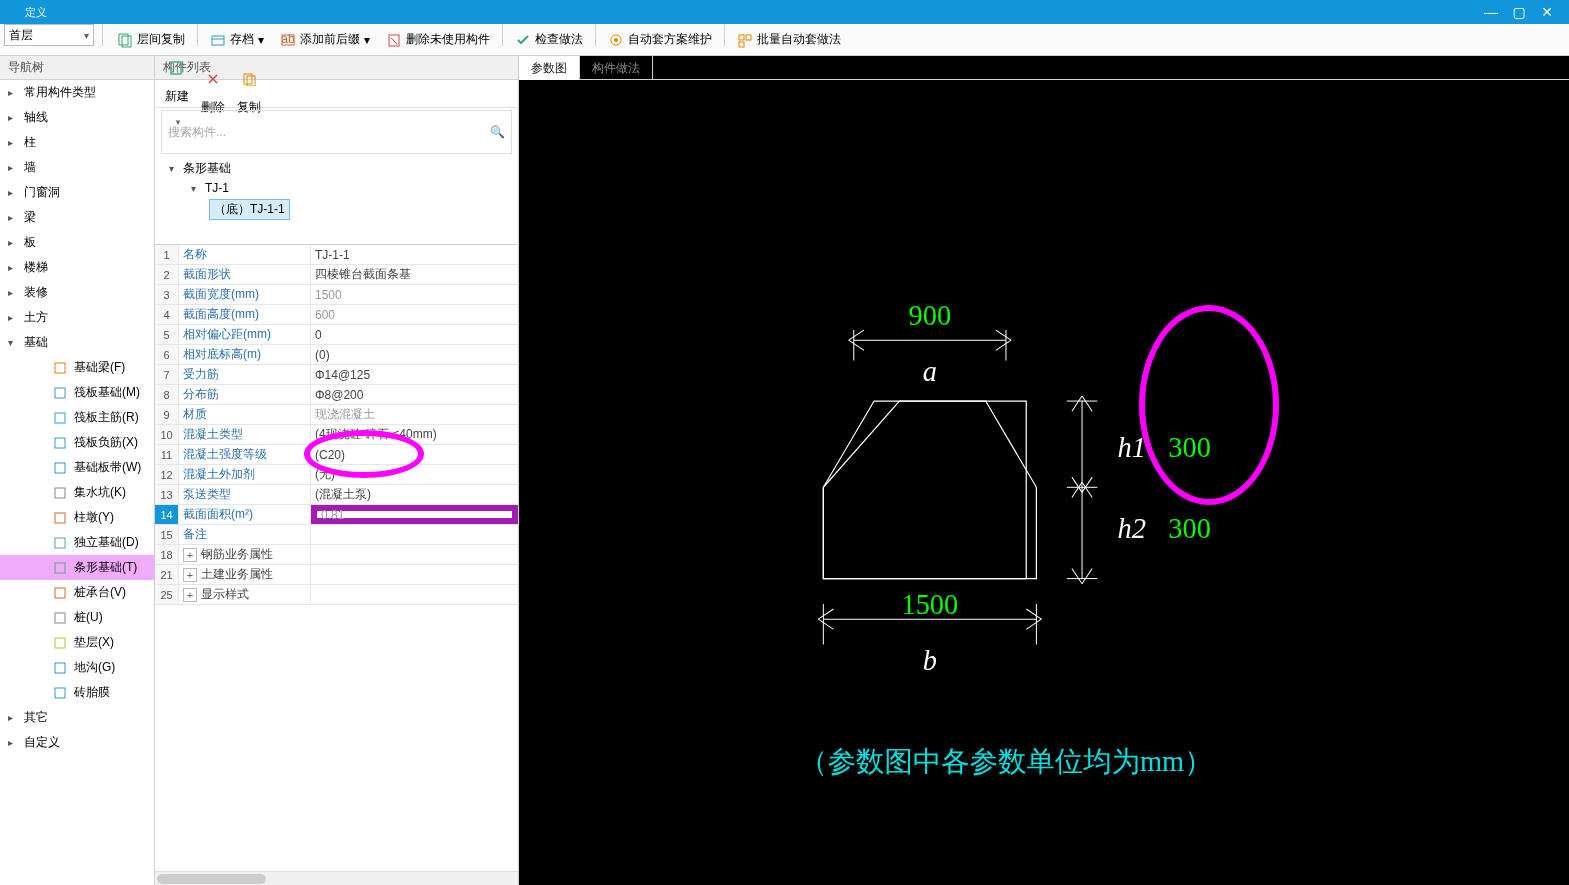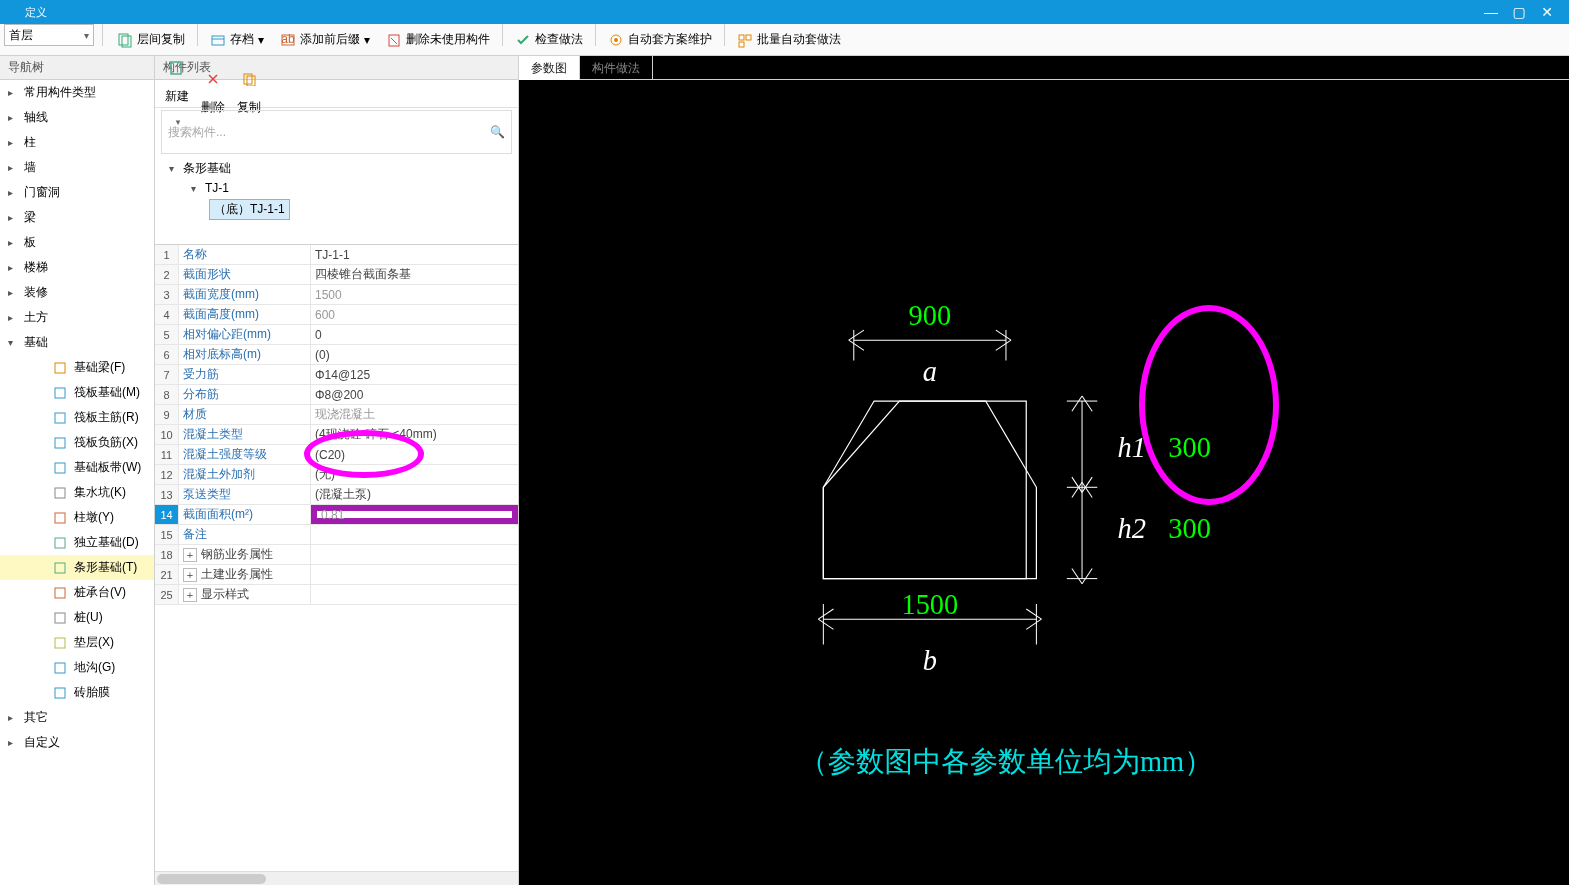--- a/index.html
+++ b/index.html
@@ -19,21 +19,21 @@
 .ticon { width: 16px; height: 16px; display: inline-flex; align-items: center; justify-content: center; }
 
 
 .main { flex: 1; display: flex; overflow: hidden; }
 .navcol { width: 155px; border-right: 1px solid #d0d0d0; display: flex; flex-direction: column; }
 .panehdr { height: 24px; background: #f0f0f0; border-bottom: 1px solid #d0d0d0; display: flex; align-items: center; padding: 0 8px; color: #555; }
 .navlist { flex: 1; overflow-y: auto; }
 .navitem { display: flex; align-items: center; gap: 6px; padding: 4px 8px; cursor: pointer; }
 .navitem .tw { width: 10px; color: #555; font-size: 10px; }
 .navitem .ic { width: 16px; height: 16px; display: inline-flex; align-items: center; justify-content: center; }
-.navitem.sel { background: #fef9c3; }
+.navitem.sel { background: #f0abfc; }
 .navitem.l1 { padding-left: 8px; }
 .navitem.l2 { padding-left: 36px; }
 
 .midcol { width: 364px; border-right: 1px solid #d0d0d0; display: flex; flex-direction: column; }
 .midtb { height: 28px; border-bottom: 1px solid #e0e0e0; display: flex; align-items: center; gap: 4px; padding: 0 6px; }
 .midbtn { display: flex; align-items: center; gap: 12px; padding: 2px 4px; cursor: pointer; flex-direction: column; }
 .midbtn .drop { font-size: 9px; color: #666; margin-left: 2px; }
 .search { height: 44px; margin: 2px 6px 0 6px; border: 1px solid #ddd; display: flex; align-items: center; padding: 0 6px; color: #aaa; justify-content: space-between; }
 .ctree { padding: 4px 0 0 14px; flex: 0 0 90px; }
 .cti { display: flex; align-items: center; gap: 4px; padding: 2px 0; }

